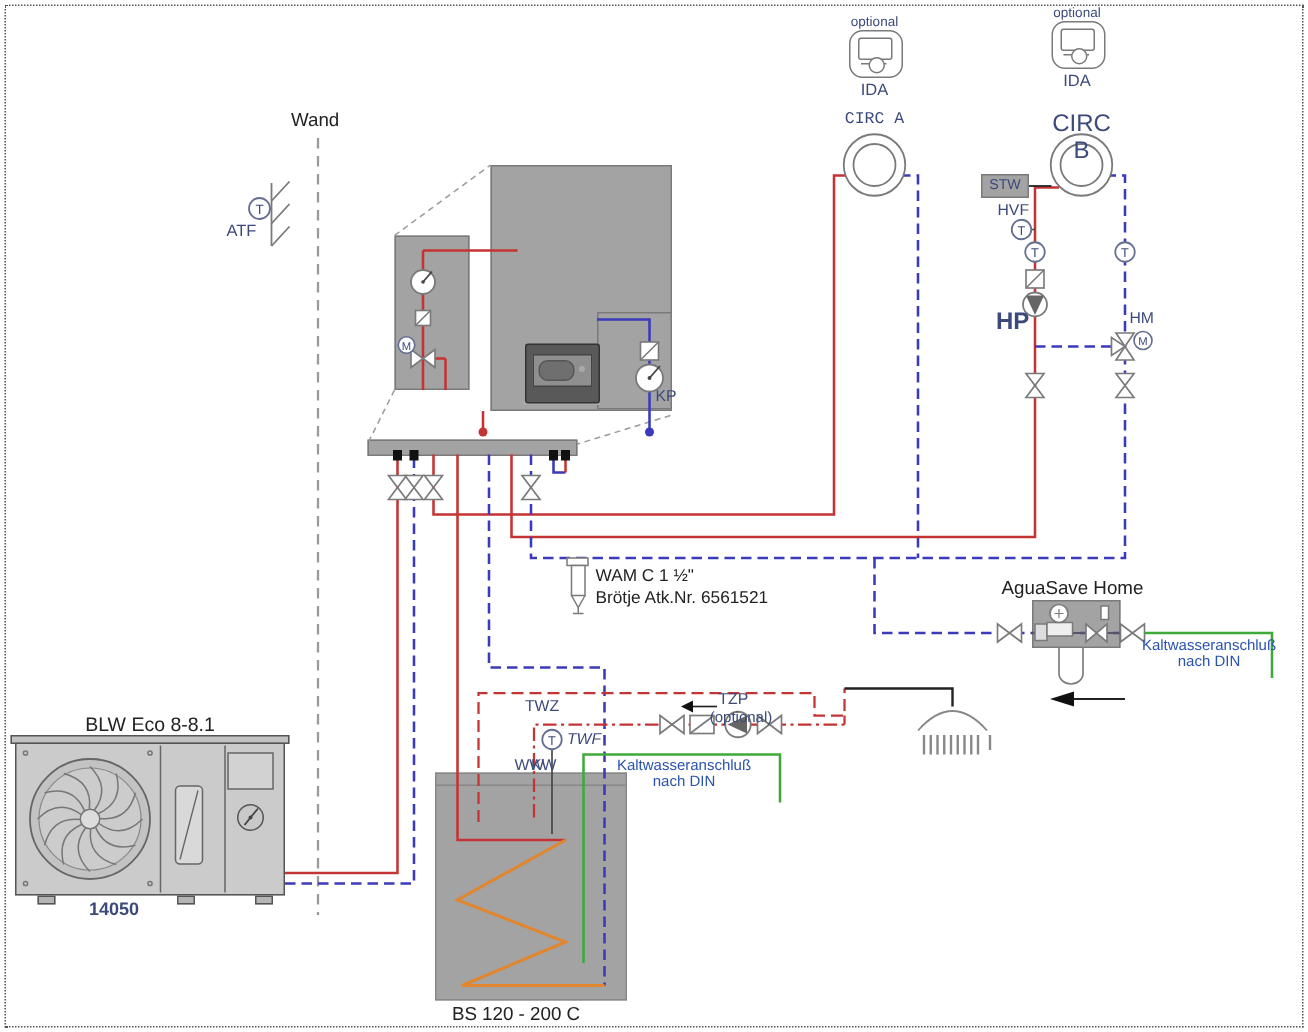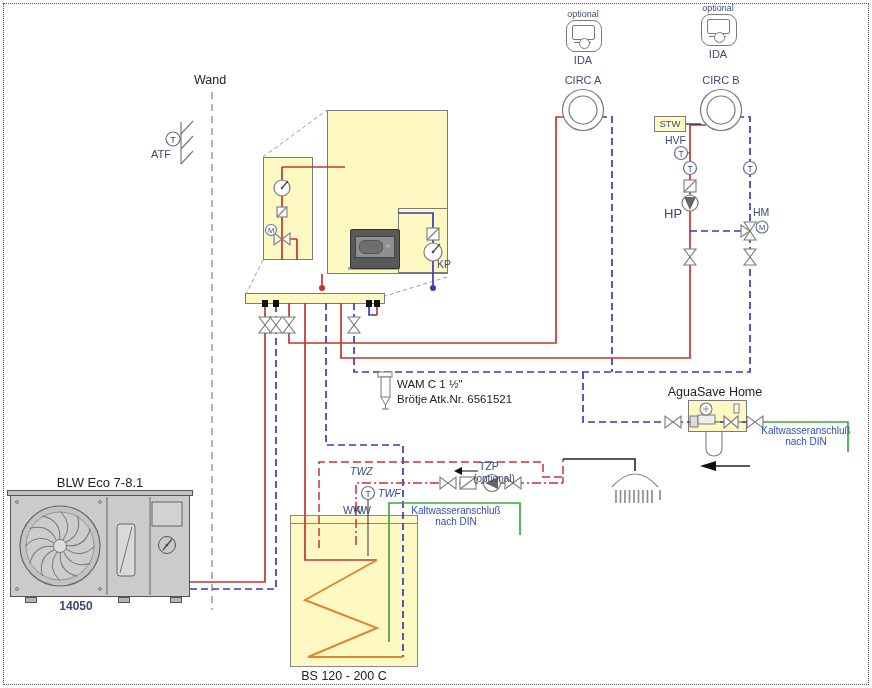--- a/index.html
+++ b/index.html
@@ -1,19 +1,19 @@
 <!DOCTYPE html>
 <html><head>
 <meta charset="utf-8">
 <style>
   html,body{margin:0;padding:0;background:#fff;}
   #canvas{position:relative;width:872px;height:688px;background:#ffffff;overflow:hidden;
           font-family:"Liberation Sans", sans-serif;}
   #pageborder{position:absolute;left:3px;top:3px;right:3px;bottom:3px;border:1px dotted #555;pointer-events:none;}
-  .box{position:absolute;background:#fef9c3;border:1px solid #7a7a7a;box-sizing:border-box;}
+  .box{position:absolute;background:#a3a3a3;border:1px solid #7a7a7a;box-sizing:border-box;}
   .lbl{position:absolute;color:#222;white-space:nowrap;}
   .tag{color:#3b4a7a;}
   .ctr{text-align:center;white-space:normal;}
   .blue-note{color:#2a52b0;}
   svg.layer{position:absolute;left:0;top:0;pointer-events:none;}
 </style>
 </head>
 <body>
 
 <div id="canvas">
@@ -294,39 +294,39 @@
       <path d="M763,422 H848 V452" stroke="#3faa3a" stroke-width="1.7" fill="none"></path>
       <path d="M716,466 H750" stroke="#222" stroke-width="1.3" fill="none"></path>
       <path d="M716,461 L716,471 L700,466 Z" fill="#111"></path>
     </g>
   </svg>
 
   <div class="lbl" style="left:194px;top:73px;font-size:12.5px;">Wand</div>
   <div class="lbl tag" style="left:151px;top:148px;font-size:11px;">ATF</div>
   <div class="lbl tag" style="left:437px;top:258px;font-size:10.5px;text-align:right;">KP</div>
 
-  <div class="lbl tag ctr" style="left:557px;top:74px;width:52px;font-size:11px;">CIRC A</div>
-  <div class="lbl tag ctr" style="left:695px;top:74px;width:52px;font-size:11px;">CIRC B</div>
+  <div class="lbl tag ctr" style="left:557px;top:74px;width:52px;font-size:11px;font-family:Liberation Mono, monospace;">CIRC A</div>
+  <div class="lbl tag ctr" style="left:695px;top:74px;width:52px;font-size:16px;">CIRC B</div>
   <div class="lbl tag" style="left:665px;top:134px;font-size:10.5px;">HVF</div>
-  <div class="lbl tag" style="left:664px;top:206px;font-size:13px;">HP</div>
+  <div class="lbl tag" style="left:664px;top:206px;font-size:16px;font-weight:bold;">HP</div>
   <div class="lbl tag" style="left:753px;top:206px;font-size:10.5px;">HM</div>
 
   <div class="lbl" style="left:397px;top:378px;font-size:11.5px;">WAM C 1 ½"</div>
   <div class="lbl" style="left:397px;top:393px;font-size:11.5px;">Brötje Atk.Nr. 6561521</div>
 
   <div class="lbl ctr" style="left:655px;top:385px;width:120px;font-size:12.5px;">AguaSave Home</div>
   <div class="lbl blue-note ctr" style="left:752px;top:425px;width:108px;font-size:10px;">
     <div>Kaltwasseranschluß</div>
     <div>nach DIN</div>
   </div>
 
-  <div class="lbl ctr" style="left:35px;top:475px;width:130px;font-size:13px;">BLW Eco 7-8.1</div>
+  <div class="lbl ctr" style="left:35px;top:475px;width:130px;font-size:13px;">BLW Eco 8-8.1</div>
   <div class="lbl tag ctr" style="left:45px;top:599px;width:62px;font-size:12px;font-weight:bold;">14050</div>
 
-  <div class="lbl tag" style="left:350px;top:465px;font-size:10.5px;font-style:italic;">TWZ</div>
+  <div class="lbl tag" style="left:350px;top:465px;font-size:10.5px;">TWZ</div>
   <div class="lbl tag" style="left:479px;top:460px;font-size:10.5px;">TZP</div>
   <div class="lbl tag ctr" style="left:462px;top:473px;width:64px;font-size:10px;">(optional)</div>
   <div class="lbl tag" style="left:378px;top:487px;font-size:10.5px;font-style:italic;">TWF</div>
   <div class="lbl tag" style="left:323px;top:504px;font-size:10.5px;margin-left:20px;">WW</div>
   <div class="lbl tag" style="left:354px;top:504px;font-size:10.5px;">KW</div>
   <div class="lbl blue-note ctr" style="left:394px;top:505px;width:124px;font-size:10px;">
     <div>Kaltwasseranschluß</div>
     <div>nach DIN</div>
   </div>
   <div class="lbl ctr" style="left:280px;top:669px;width:128px;font-size:12.5px;">BS 120 - 200 C</div>

